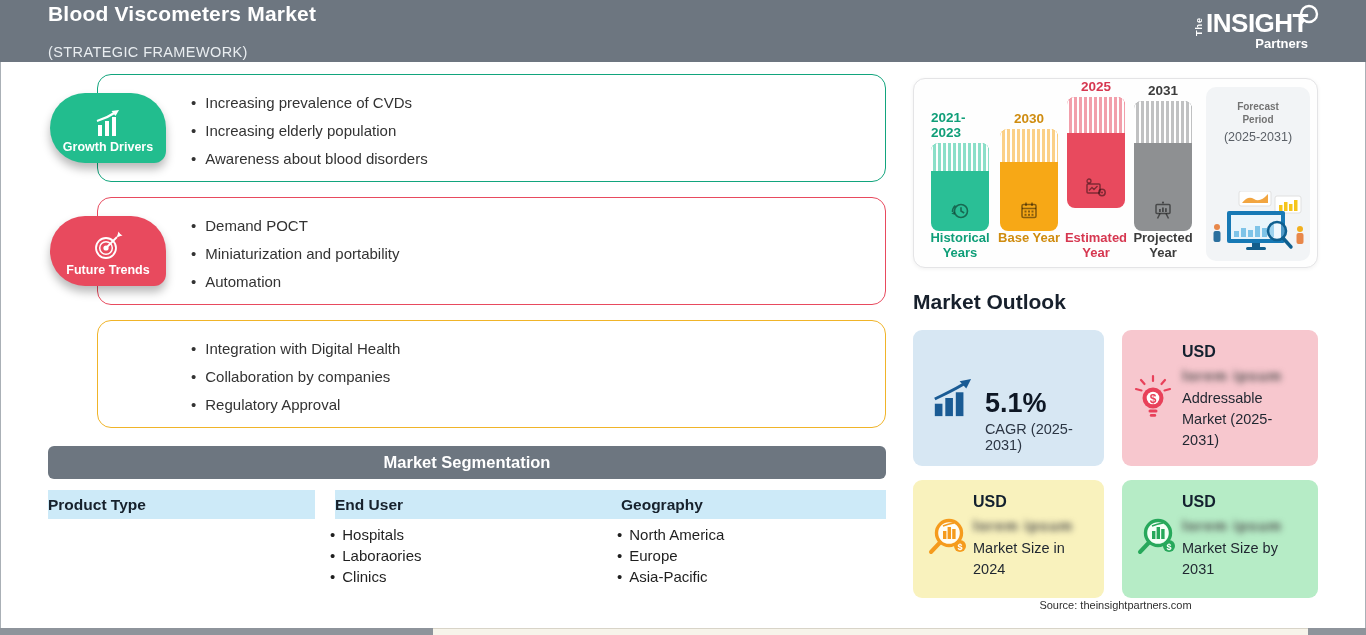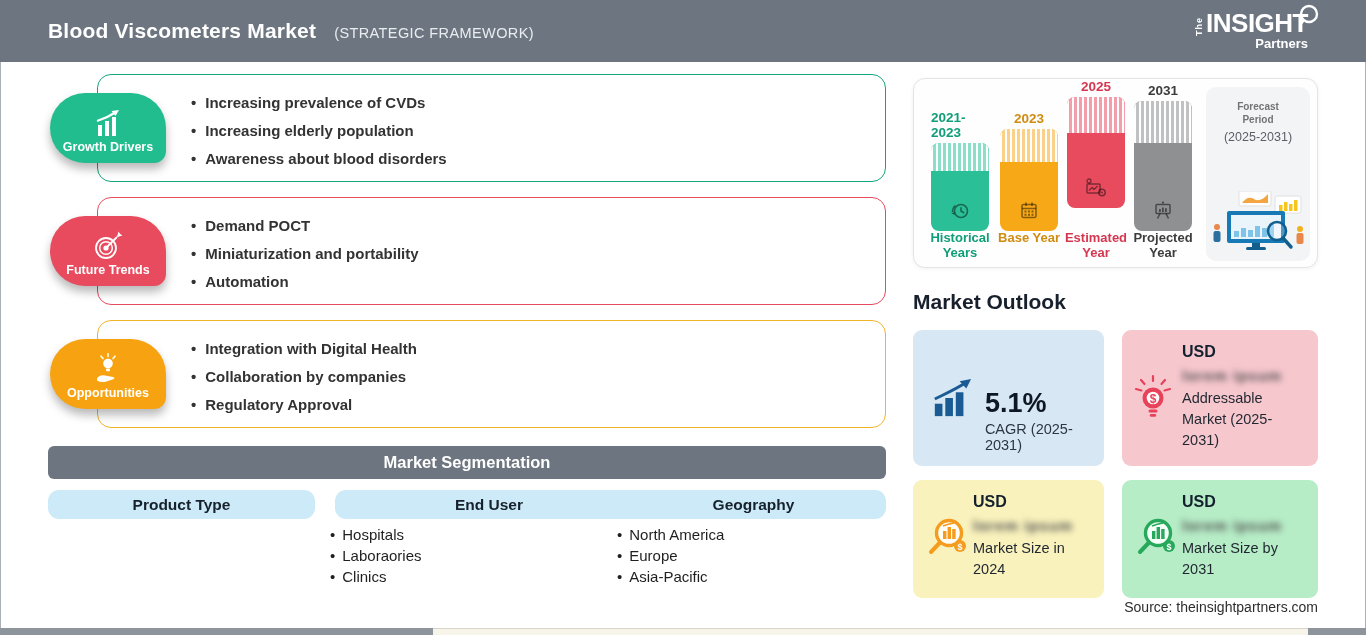--- a/index.html
+++ b/index.html
@@ -3,49 +3,49 @@
 <meta charset="utf-8">
 <style>
   * { margin:0; padding:0; box-sizing:border-box; }
   body { background:#e9e9e9; font-family:"Liberation Sans", sans-serif; }
   .page { position:relative; width:1366px; height:635px; background:#fff; overflow:hidden;
           box-shadow: inset 0 0 0 1px #aab0b6; }
 
   
   .header { position:absolute; left:0; top:0; width:1366px; height:62px; background:#6d7680;
             display:flex; align-items:center; justify-content:space-between; padding:0 58px 0 48px; }
-  .title-wrap { display:flex; align-items:baseline; gap:18px; }
+  .title-wrap { display:flex; align-items:baseline; gap:18px;flex-direction:column; }
   .title { color:#fff; font-size:21px; font-weight:700; letter-spacing:.2px; }
   .subtitle { color:#e9edf0; font-size:14.5px; font-weight:400; letter-spacing:.4px; }
   .logo { position:relative; display:grid; grid-template-columns:auto auto; align-items:end; color:#fff; }
   .logo-the { writing-mode:vertical-rl; transform:rotate(180deg); font-size:9px; font-weight:700;
               letter-spacing:1px; margin-right:2px; grid-row:1; line-height:1; padding-bottom:2px; }
   .logo-insight { font-size:26px; font-weight:800; letter-spacing:-.5px; line-height:.9; grid-row:1; }
   .logo-partners { grid-column:2; font-size:13px; font-weight:700; text-align:right; line-height:1; margin-top:1px; }
   .logo-loupe { position:absolute; top:-9px; right:-13px; }
 
   
   .fw-box { position:absolute; left:97px; width:789px; height:108px; border:1.5px solid; border-radius:14px;
             background:#fff; padding:14px 0 0 93px; }
-  .fw-box ul { list-style:none;font-weight:bold; }
+  .fw-box ul { list-style:none; }
   .fw-box li { font-size:15px; color:#333; line-height:28px; }
   .fw-box li::before { content:"•"; margin-right:9px; color:#333; }
 
   .pill { position:absolute; left:50px; width:116px; height:70px; border-radius:38px 38px 13px 38px;
           box-shadow:0 6px 10px rgba(0,0,0,.28); display:flex; flex-direction:column; align-items:center;
           justify-content:flex-end; padding-bottom:9px; z-index:3; }
   .pill .pill-label { color:#fff; font-size:12.5px; font-weight:700; margin-top:2px; white-space:nowrap; }
   .pill svg { display:block; }
 
   
   .seg-bar { position:absolute; left:48px; top:446px; width:838px; height:33px; border-radius:6px;
              display:flex; align-items:center; justify-content:center; }
   .seg-bar span { color:#fff; font-size:16.5px; font-weight:700; }
-  .seg-col-header { position:absolute; top:490px; height:29px; border-radius:11px; display:flex;
-                    align-items:center; justify-content:center; font-size:15.5px; font-weight:700; color:#16212c; }
+  .seg-col-header { position:absolute; top:490px; height:29px; border-radius:0; display:flex;
+                    align-items:center; justify-content:flex-start; font-size:15.5px; font-weight:700; color:#16212c; }
   .seg-list { position:absolute; top:524px; list-style:none; }
   .seg-list li { font-size:15px; color:#1f1f1f; line-height:21px; }
   .seg-list li::before { content:"•"; margin-right:7px; color:#1f1f1f; }
 
   
   .tl-panel { position:absolute; left:913px; top:78px; width:405px; height:190px; background:#fefefe;
               border:1px solid #e4e4e6; border-radius:12px; box-shadow:0 1px 4px rgba(0,0,0,.06); }
   .tl-group { position:absolute; bottom:0; width:58px; height:188px; display:flex; flex-direction:column;
               align-items:center; justify-content:flex-end; }
   .tl-year { font-size:13.5px; font-weight:700; margin-bottom:3px; }
@@ -66,21 +66,21 @@
   .mo-card-blue .big { font-size:27px; font-weight:800; color:#0e1724; line-height:1.05;margin-top:46px; }
   .mo-card-blue .sub { font-size:14.5px; color:#2c3644; margin-top:3px; }
   .mo-card-tall { left:1122px; top:330px; width:196px; height:136px; }
   .mo-card-sm1 { left:913px; top:480px; width:191px; height:118px; }
   .mo-card-sm2 { left:1122px; top:480px; width:196px; height:118px; }
   .mo-icon { position:absolute; left:10px; top:50%; transform:translateY(-50%); }
   .mo-body { position:absolute; left:60px; top:13px; right:10px; }
   .mo-usd { font-size:16px; font-weight:800; color:#13202e; }
   .mo-blur { font-size:15px; font-weight:700; color:#4e4e4e; filter:blur(3px); margin:6px 0 4px; letter-spacing:1px; }
   .mo-label { font-size:14.5px; color:#1f2630; line-height:1.45; }
-  .mo-source { position:absolute; left:913px; top:599px; width:405px; text-align:right; font-size:14px; color:#2e2e2e; }
+  .mo-source { position:absolute; left:913px; top:599px; width:405px; text-align:center; font-size:11px; color:#2e2e2e; }
 
   
   .strip { position:absolute; bottom:0; height:7px; }
   .strip-l { left:0; width:433px; background:#8e949b; }
   .strip-m { left:433px; width:875px; background:#f7f4ea; border-top:1px solid #d8d4c8; }
   .strip-r { left:1308px; width:58px; background:#8e949b; }
 </style>
 </head>
 <body>
 
@@ -138,33 +138,20 @@
     </svg>
     <span class="pill-label">Future Trends</span>
   </div>
 
   <div class="fw-box" style="top: 320px; border-color: rgb(240, 180, 41);">
     <ul>
       <li>Integration with Digital Health</li>
       <li>Collaboration by companies</li>
       <li>Regulatory Approval</li>
     </ul>
-  </div>
-  <div class="pill" style="top: 339px; background: rgb(247, 163, 17);">
-    <svg width="34" height="31" viewBox="0 0 34 31">
-      <g stroke="#fff" stroke-width="1.5" stroke-linecap="round">
-        <line x1="17" y1="0.8" x2="17" y2="3.6"></line>
-        <line x1="10" y1="3.2" x2="12" y2="5.6"></line>
-        <line x1="24" y1="3.2" x2="22" y2="5.6"></line>
-      </g>
-      <circle cx="17" cy="10.5" r="4.8" fill="#fff"></circle>
-      <rect x="15" y="15.6" width="4" height="2.6" rx="1" fill="#fff"></rect>
-      <path d="M6 25.5 q3 -4 8 -3 l8 1.5 q2.6 .9 .3 2.3 l-7 2.2 q-5 1.5 -9.3 -1 z" fill="#fff"></path>
-    </svg>
-    <span class="pill-label">Opportunities</span>
   </div>
 
   <div class="seg-bar" style="background: rgb(109, 118, 128);">
     <span>Market Segmentation</span>
   </div>
 
   <div class="seg-col-header" style="left: 48px; width: 267px; background: rgb(205, 234, 248);">
     <span>Product Type</span>
   </div>
 
@@ -196,21 +183,21 @@
           <circle cx="12" cy="11" r="6.5" fill="none" stroke="rgba(0,0,0,.45)" stroke-width="1.6"></circle>
           <path d="M12 7.3 V11 l3.2 2" fill="none" stroke="rgba(0,0,0,.45)" stroke-width="1.6"></path>
           <path d="M3.5 12 a8.5 8.5 0 0 1 2.8 -6.5" fill="none" stroke="rgba(0,0,0,.45)" stroke-width="1.6"></path>
           <polygon points="2.3,13.8 5.3,11.5 5.8,14.8" fill="rgba(0,0,0,.45)"></polygon>
         </svg>
       </div>
       <div class="tl-caption" style="color: rgb(15, 158, 120);">Historical Years</div>
     </div>
 
     <div class="tl-group" style="left:86px">
-      <div class="tl-year" style="color: rgb(207, 140, 16);">2023</div>
+      <div class="tl-year" style="color: rgb(207, 140, 16);">2030</div>
       <div class="tl-bar" style="background: rgb(247, 168, 22); height: 102px;">
         <div class="tl-stripes" style="background-color: rgb(251, 208, 136);"></div>
         <svg width="22" height="22" viewBox="0 0 22 22">
           <rect x="4" y="4.5" width="14" height="13" rx="1.5" fill="none" stroke="rgba(0,0,0,.45)" stroke-width="1.6"></rect>
           <line x1="4" y1="8.5" x2="18" y2="8.5" stroke="rgba(0,0,0,.45)" stroke-width="1.4"></line>
           <line x1="8" y1="2.5" x2="8" y2="6" stroke="rgba(0,0,0,.45)" stroke-width="1.6"></line>
           <line x1="14" y1="2.5" x2="14" y2="6" stroke="rgba(0,0,0,.45)" stroke-width="1.6"></line>
           <g fill="rgba(0,0,0,.45)">
             <rect x="6.5" y="10.5" width="2" height="2"></rect>
               <rect x="10" y="10.5" width="2" height="2"></rect>

